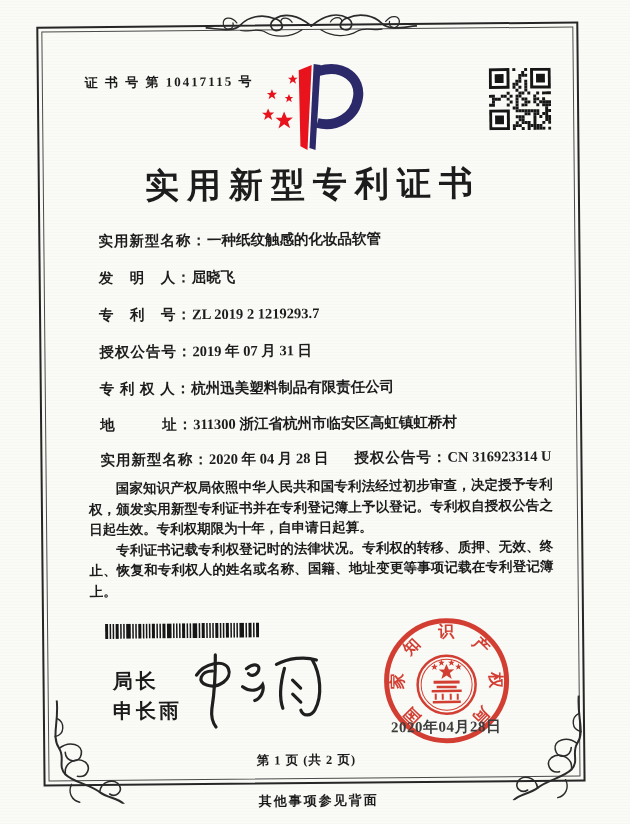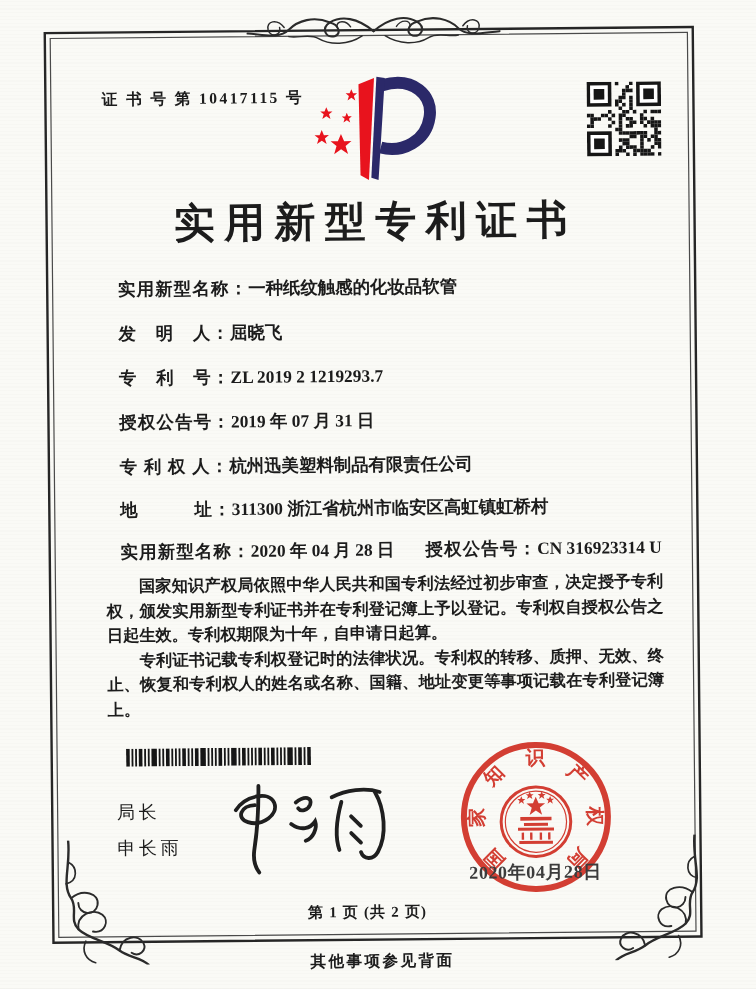--- a/index.html
+++ b/index.html
@@ -15,21 +15,21 @@
   .frame-outer{position:absolute;left:40px;top:24px;width:538px;height:756px;border:2px solid #262626;}
   .frame-inner{position:absolute;inset:3px;border:1px solid #4a4a4a;}
   .abs{position:absolute;}
   .certno{left:88px;top:72px;font-size:13px;font-weight:700;letter-spacing:2px;}
   .title{left:0;top:162px;width:630px;text-align:center;font-size:34px;font-weight:700;letter-spacing:8px;}
   .row{left:100px;width:460px;font-size:14.5px;font-weight:700;white-space:nowrap;}
   .row .lbl{letter-spacing:1px;}
   .pair2{margin-left:26px;}
   .paras{left:88px;top:477px;width:464px;font-size:13.5px;line-height:20.5px;font-weight:600;text-align:justify;}
   .paras p{margin:0;text-indent:2em;}
-  .director{left:95px;font-size:15px;font-weight:400;letter-spacing:3px;}
+  .director{left:110px;font-size:20px;font-weight:700;letter-spacing:3px;}
   .sealdate{left:388px;top:719px;font-size:15px;font-weight:700;color:#3c3c3c;letter-spacing:0.5px;}
   .pageno{left:0;top:752px;width:606px;text-align:center;font-size:12.5px;font-weight:600;letter-spacing:1px;}
   .backnote{left:0;top:792px;width:630px;text-align:center;font-size:13px;font-weight:600;letter-spacing:2px;}
   svg{display:block;}
   .seal-wrap{left:378px;top:616px;opacity:0.9;}
   .flourish-top{left:200px;top:5px;}
   .corner-l{left:46px;top:698px;}
   .corner-r{left:506px;top:698px;}
 </style>
 </head>

